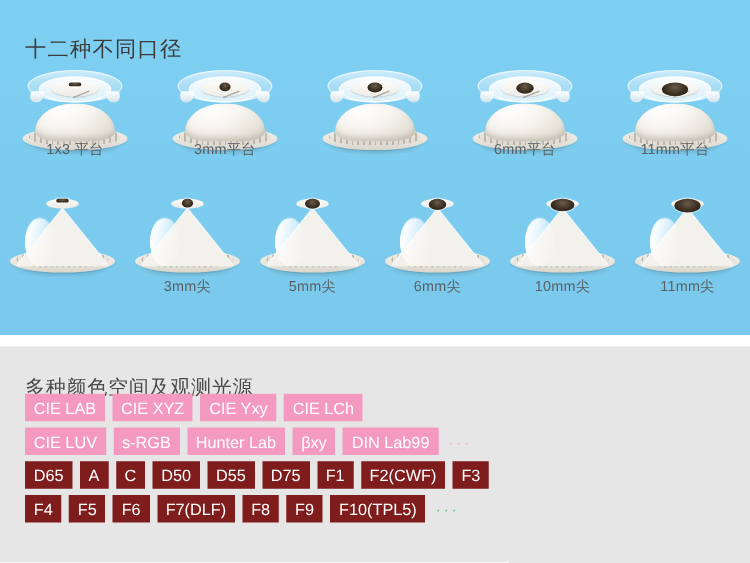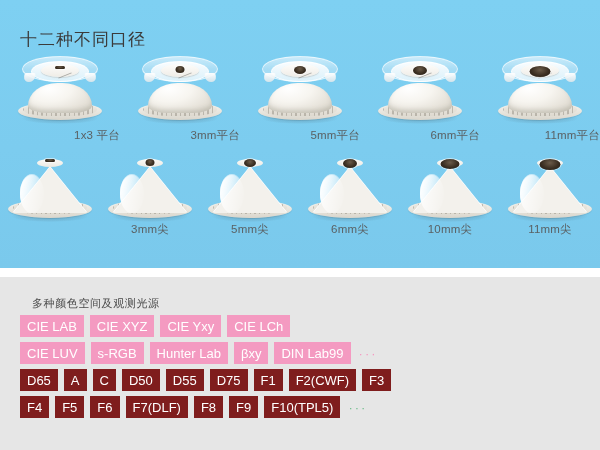--- a/index.html
+++ b/index.html
@@ -24,21 +24,21 @@
   .row-products{position:absolute;left:0;width:600px;display:flex;}
   .row-products.r1{top:52px;height:92px;}
   .row-products.r2{top:150px;height:92px;}
   .prod-cell{flex:1 1 0;position:relative;height:100%;}
 
   .prod-art{position:absolute;left:50%;transform:translateX(-50%);top:0;}
   .prod-label{
     position:absolute;left:0;width:100%;text-align:center;
     font-size:11.5px;color:#5a6164;letter-spacing:.2px;
   }
-  .row-products.r1 .prod-label{top:76px;text-align:right;}
+  .row-products.r1 .prod-label{top:60px;}
   .row-products.r2 .prod-label{top:72px;}
 
   
   .art{position:relative;width:92px;height:74px;}
 
   
   .art .shadow{
     position:absolute;left:8px;bottom:2px;width:76px;height:11px;border-radius:50%;
     background:radial-gradient(ellipse at 50% 50%, rgba(80,110,125,.30) 0%, rgba(80,110,125,.12) 55%, rgba(80,110,125,0) 72%);
   }
@@ -123,22 +123,22 @@
     position:absolute;top:23px;left:44px;width:14px;height:1px;
     background:rgba(140,140,135,.7);transform:rotate(-22deg);
   }
 
   
   .panel-gray{
     position:absolute;left:0;top:277px;width:600px;height:173px;
     background:#e6e6e6;
   }
   .panel-title-gray{
-    position:absolute;left:32px;top:10px;
-    font-size:11px;letter-spacing:.6px;color:#4a4a4a;font-weight:400;
+    position:absolute;left:20px;top:10px;
+    font-size:16px;letter-spacing:.6px;color:#4a4a4a;font-weight:400;
   }
   .tag-rows{position:absolute;left:20px;top:38px;width:565px;}
   .tag-row{display:flex;align-items:center;gap:6px;margin-bottom:5px;height:22px;}
   .tag{
     display:inline-flex;align-items:center;justify-content:center;
     height:22px;padding:0 7px;box-sizing:border-box;
     color:#ffffff;font-size:13px;line-height:1;white-space:nowrap;
   }
   .tag.pink{background:#f49ac1;}
   .tag.green{background:#7f1d1d;}
@@ -195,21 +195,20 @@
             <div class="flute"></div>
             <div class="body body-platform"></div>
             <div class="disc"></div>
             <div class="disc2"></div>
             <div class="plat"></div>
             <div class="clip l"></div>
             <div class="clip r"></div>
             <div class="tick"></div>
             <div class="hole" style="width: 12px; height: 8px; border-radius: 50%; top: 14px;"></div>
           </div>
-          <div class="prod-label">5mm平台</div>
         </div>
         <div class="prod-cell">
           <div class="art prod-art">
             <div class="shadow"></div>
             <div class="flange"></div>
             <div class="flute"></div>
             <div class="body body-platform"></div>
             <div class="disc"></div>
             <div class="disc2"></div>
             <div class="plat"></div>

